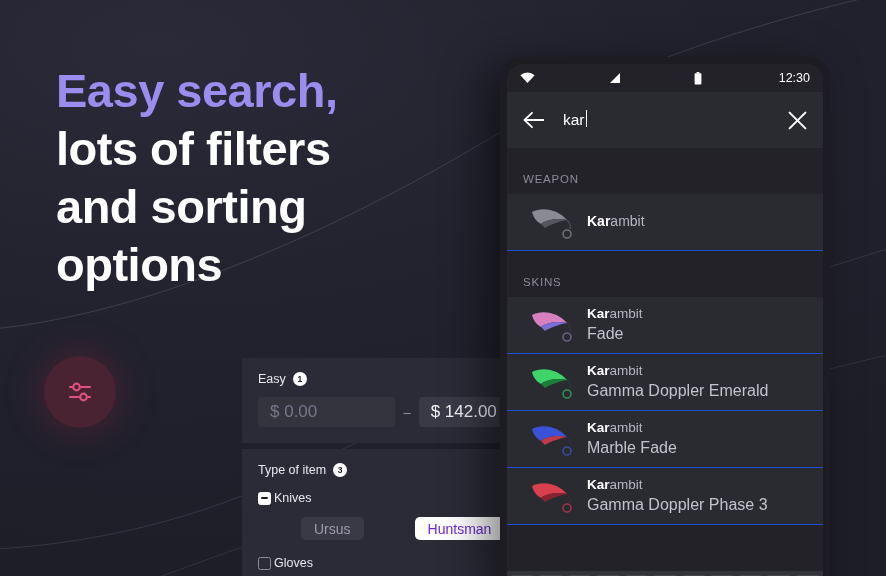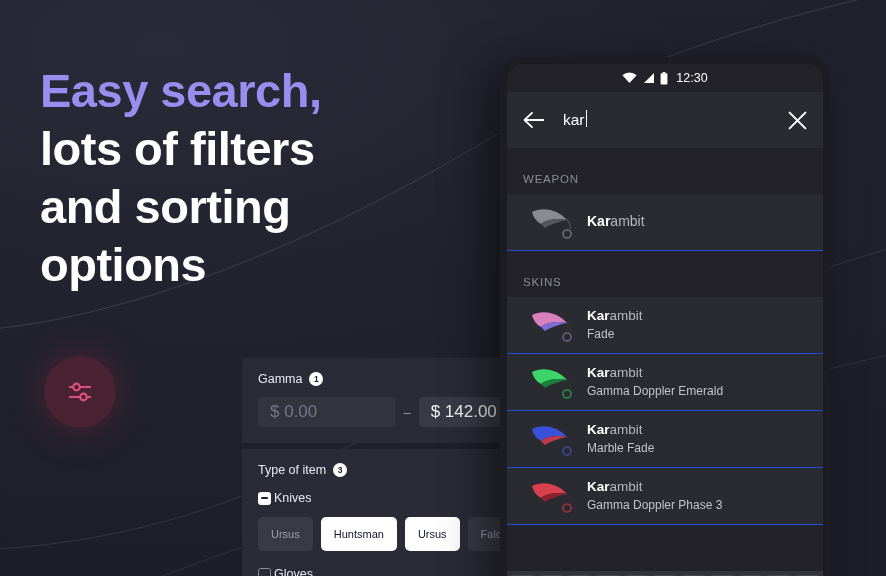--- a/index.html
+++ b/index.html
@@ -14,21 +14,21 @@
   #bg-root {
     position:absolute; inset:0;
     background:
       radial-gradient(120% 90% at 18% 8%, #2a2a38 0%, #232330 45%, #1e1e29 100%);
     overflow:hidden;
   }
   #bg-curves { position:absolute; inset:0; width:886px; height:576px; }
 
   
   #headline {
-    position:absolute; left:40px; top:62px; width:420px;
+    position:absolute; left:56px; top:62px; width:420px;
     z-index:5;
   }
   #headline .ln {
     font-size:47px;
     line-height:58px;
     font-weight:bold;
     color:#ffffff;
     letter-spacing:-0.5px;
     white-space:nowrap;
   }
@@ -91,26 +91,26 @@
     display:flex; align-items:center; justify-content:center;
   }
   .cb.indet { background:#ffffff; border-color:#ffffff; }
   .cb.indet::after {
     content:""; width:7px; height:1.8px; background:#1d1d27; border-radius:1px;
   }
   .chips {
     display:flex; gap:8px; margin-top:12px;
   }
   .chip {
-    height:34px; padding:0 13px; border-radius:5px;
+    height:23px; padding:0 13px; border-radius:5px;
     display:flex; align-items:center;
-    font-size:11px; white-space:nowrap;
-    background:#3a3a47; color:#9c9cad;
-  }
-  .chip.on { background:#ffffff; color:#0f172a; }
+    font-size:14px; white-space:nowrap;
+    background:#3a3a47; color:#9c9cad;margin-left:43px;
+  }
+  .chip.on { background:#ffffff; color:#6d28d9; }
   .gloves-row { margin-top:16px; }
 
   
   #phone {
     position:absolute; left:500px; top:57px;
     width:330px; height:540px;
     background:#1c1c22;
     border-radius:22px 22px 0 0;
     padding:7px 7px 0 7px;
     z-index:10;
@@ -119,21 +119,21 @@
   #screen {
     width:100%; height:100%;
     background:#222228;
     border-radius:16px 16px 0 0;
     overflow:hidden;
     position:relative;
   }
 
   
   #statusbar {
-    height:28px; display:flex; align-items:center; justify-content:center;
+    height:28px; display:flex; align-items:center; justify-content:space-between;
     gap:5px; padding:0 13px; background:#222228;
   }
   #statusbar .clock { color:#fff; font-size:12.5px; margin-left:3px; }
 
   
   #searchbar {
     height:56px; display:flex; align-items:center; gap:18px;
     padding:0 16px; background:#2a2a31;
   }
   #search-text {
@@ -153,21 +153,21 @@
   }
   .row {
     height:57px; display:flex; align-items:center;
     padding:0 16px; background:#2a2a31;
     border-bottom:1px solid #1d4ed8;
   }
   .row .thumb { width:64px; flex:0 0 auto; display:flex; align-items:center; justify-content:center; }
   .row .txt { display:flex; flex-direction:column; justify-content:center; gap:2px; }
   .row .nm { font-size:13.5px; color:#b6b6c2; line-height:1.25; }
   .row .nm b { color:#ffffff; font-weight:bold; }
-  .row .sub { font-size:12px; color:#c3c3ce; line-height:1.25; }
+  .row .sub { font-size:16px; color:#c3c3ce; line-height:1.25; }
   .row.single .nm { font-size:14px; }
 
   
   #keyboard {
     position:absolute; left:0; right:0; bottom:0;
     height:26px; background:#33333a;
     display:flex; gap:3px; padding:4px 3px 0 3px;
   }
   .key {
     flex:1; background:#46464e; border-radius:4px 4px 0 0;
@@ -202,21 +202,21 @@
     <line x1="7" y1="22" x2="16" y2="22" stroke="#e0507f" stroke-width="2.2" stroke-linecap="round"></line>
     <circle cx="20.5" cy="22" r="3.3" fill="none" stroke="#e0507f" stroke-width="2.2"></circle>
     <line x1="25" y1="22" x2="27" y2="22" stroke="#e0507f" stroke-width="2.2" stroke-linecap="round"></line>
   </svg>
 </div>
 
 <div id="filter-panel">
 
   <div class="fp-card">
     <div class="fp-head">
-      <span>Gamma</span>
+      <span>Easy</span>
       <span class="badge-count">1</span>
       <span class="chev">^</span>
     </div>
     <div class="price-row">
       <div class="price-input placeholder">$ 0.00</div>
       <span class="dash">–</span>
       <div class="price-input">$ 142.00</div>
     </div>
   </div>
 

